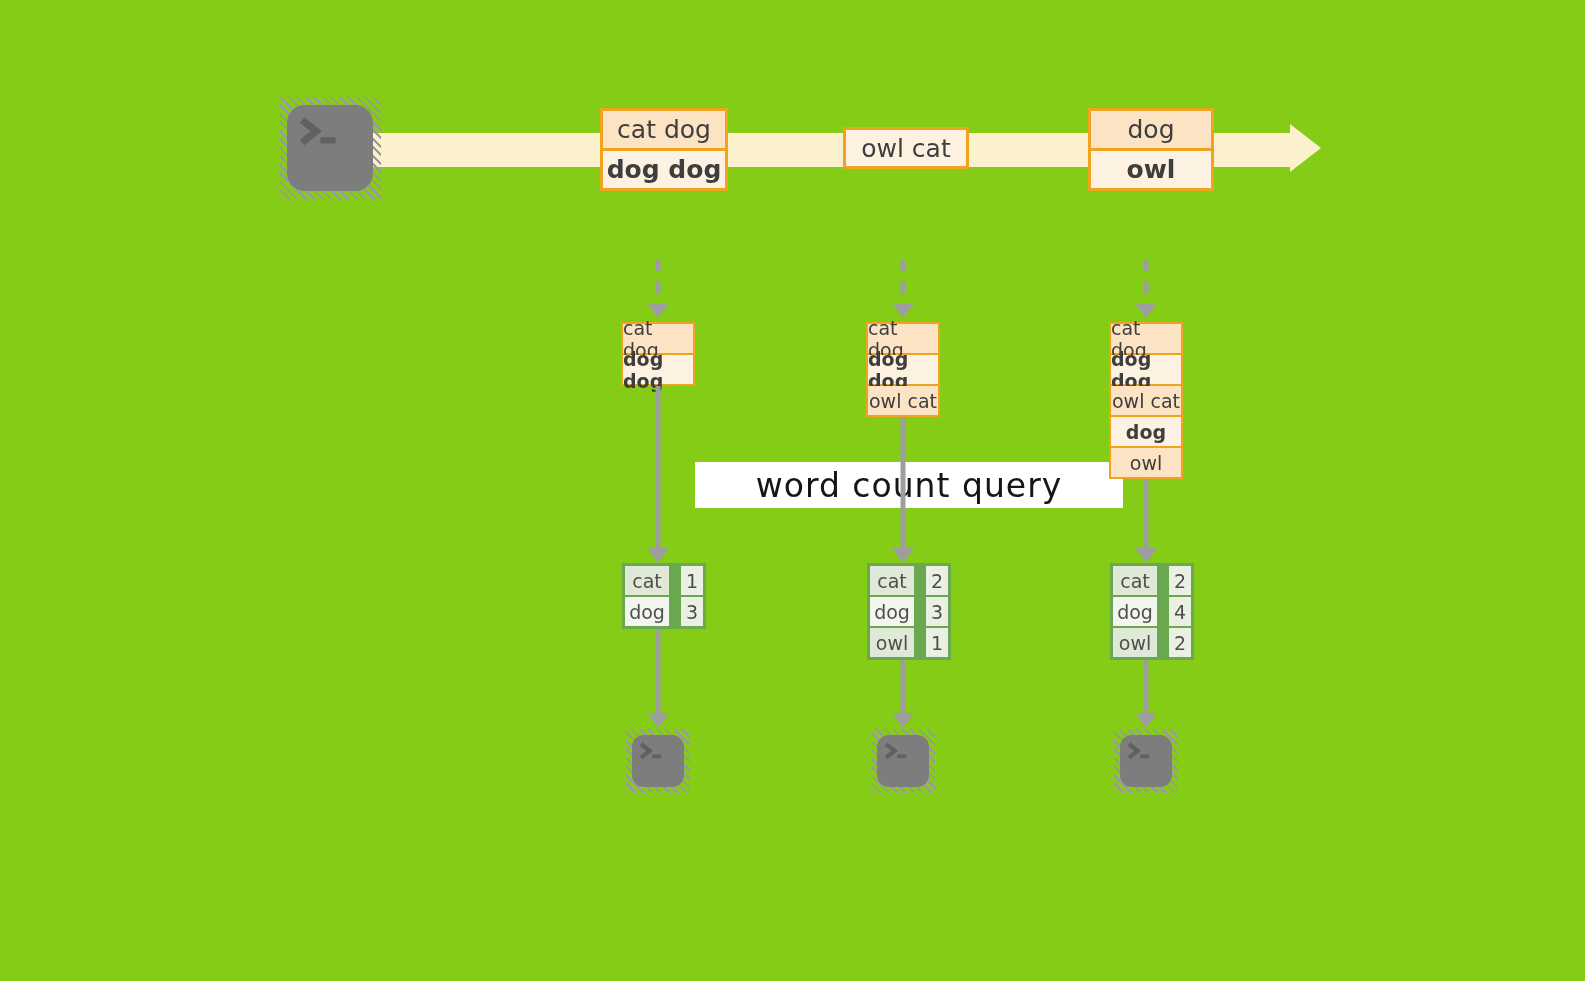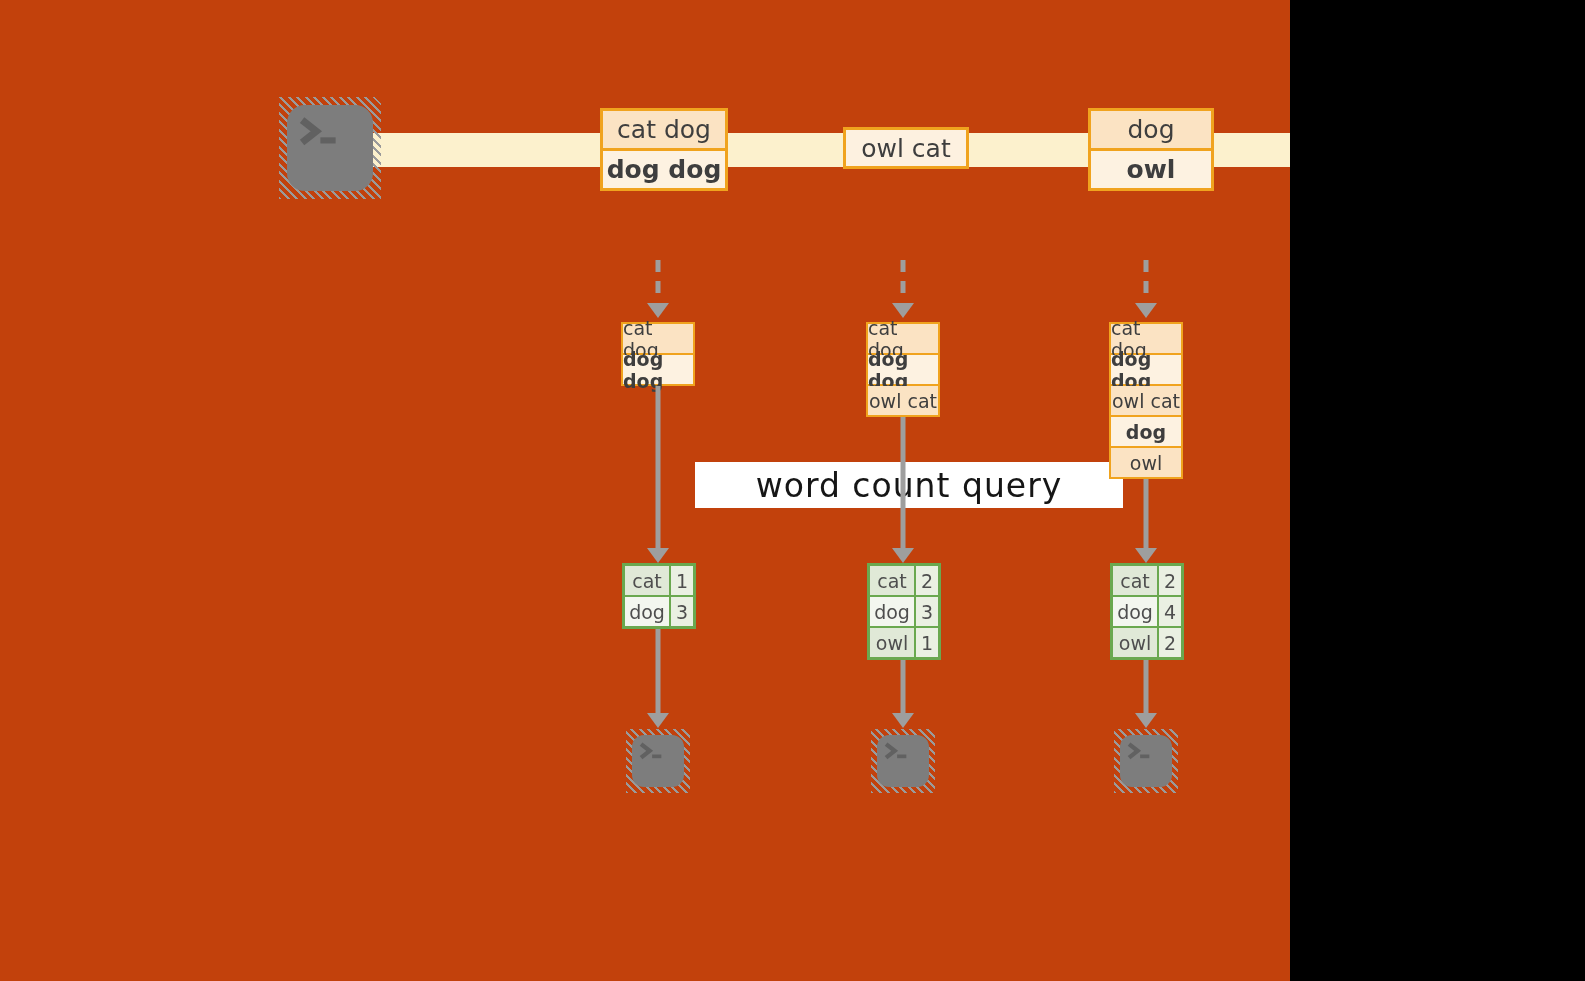--- a/index.html
+++ b/index.html
@@ -1,17 +1,17 @@
 <!DOCTYPE html>
 <html><head>
 <meta charset="utf-8">
 <style>
   html,body{margin:0;padding:0;background:#000;}
   .canvas{
-    position:relative;width:1290px;height:981px;background:#c2410c;overflow:hidden;
+    position:relative;width:1585px;height:981px;background:#84cc16;overflow:hidden;
     font-family:"DejaVu Sans","Liberation Sans",sans-serif;
   }
   
   .band{position:absolute;left:372px;top:133px;width:918px;height:34px;background:#fcf1cd;z-index:1;}
   .band-head{position:absolute;left:1290px;top:124px;width:0;height:0;z-index:1;
     border-top:24px solid transparent;border-bottom:24px solid transparent;border-left:31px solid #fcf1cd;}
   
   .term{position:absolute;background:repeating-linear-gradient(45deg,#9a9a9a 0 2px,transparent 2px 6px);z-index:3;}
   .term-core{position:absolute;background:#7d7d7d;}
   .term-lg{left:279px;top:97px;width:102px;height:102px;}
@@ -29,21 +29,21 @@
     font-size:19px;color:#3e3e3e;}
   .fill-peach{background:#fbe3c3;}
   .fill-cream{background:#fdf2e1;font-weight:bold;}
   .fill-cream2{background:#fdf1e0;}
   
   .query-band{position:absolute;left:695px;top:462px;width:428px;height:46px;background:#ffffff;z-index:2;
     display:flex;align-items:center;justify-content:center;}
   .query-label{font-size:33px;color:#161616;letter-spacing:1px;}
   
   .gtable{position:absolute;background:#6aa84f;border:3px solid #6aa84f;display:flex;flex-direction:column;gap:2px;z-index:4;}
-  .grow{display:flex;gap:2px;}
+  .grow{display:flex;gap:12px;}
   .gword,.gcount{height:29px;display:flex;align-items:center;justify-content:center;font-size:19px;color:#4e4e4e;}
   .gword{width:44px;}
   .gcount{width:22px;background:#eaf0e2;}
   .g-odd{background:#e0e9d7;}
   .g-even{background:#f3f6ef;}
   
   .arr{position:absolute;z-index:5;}
 </style>
 </head>
 <body>

